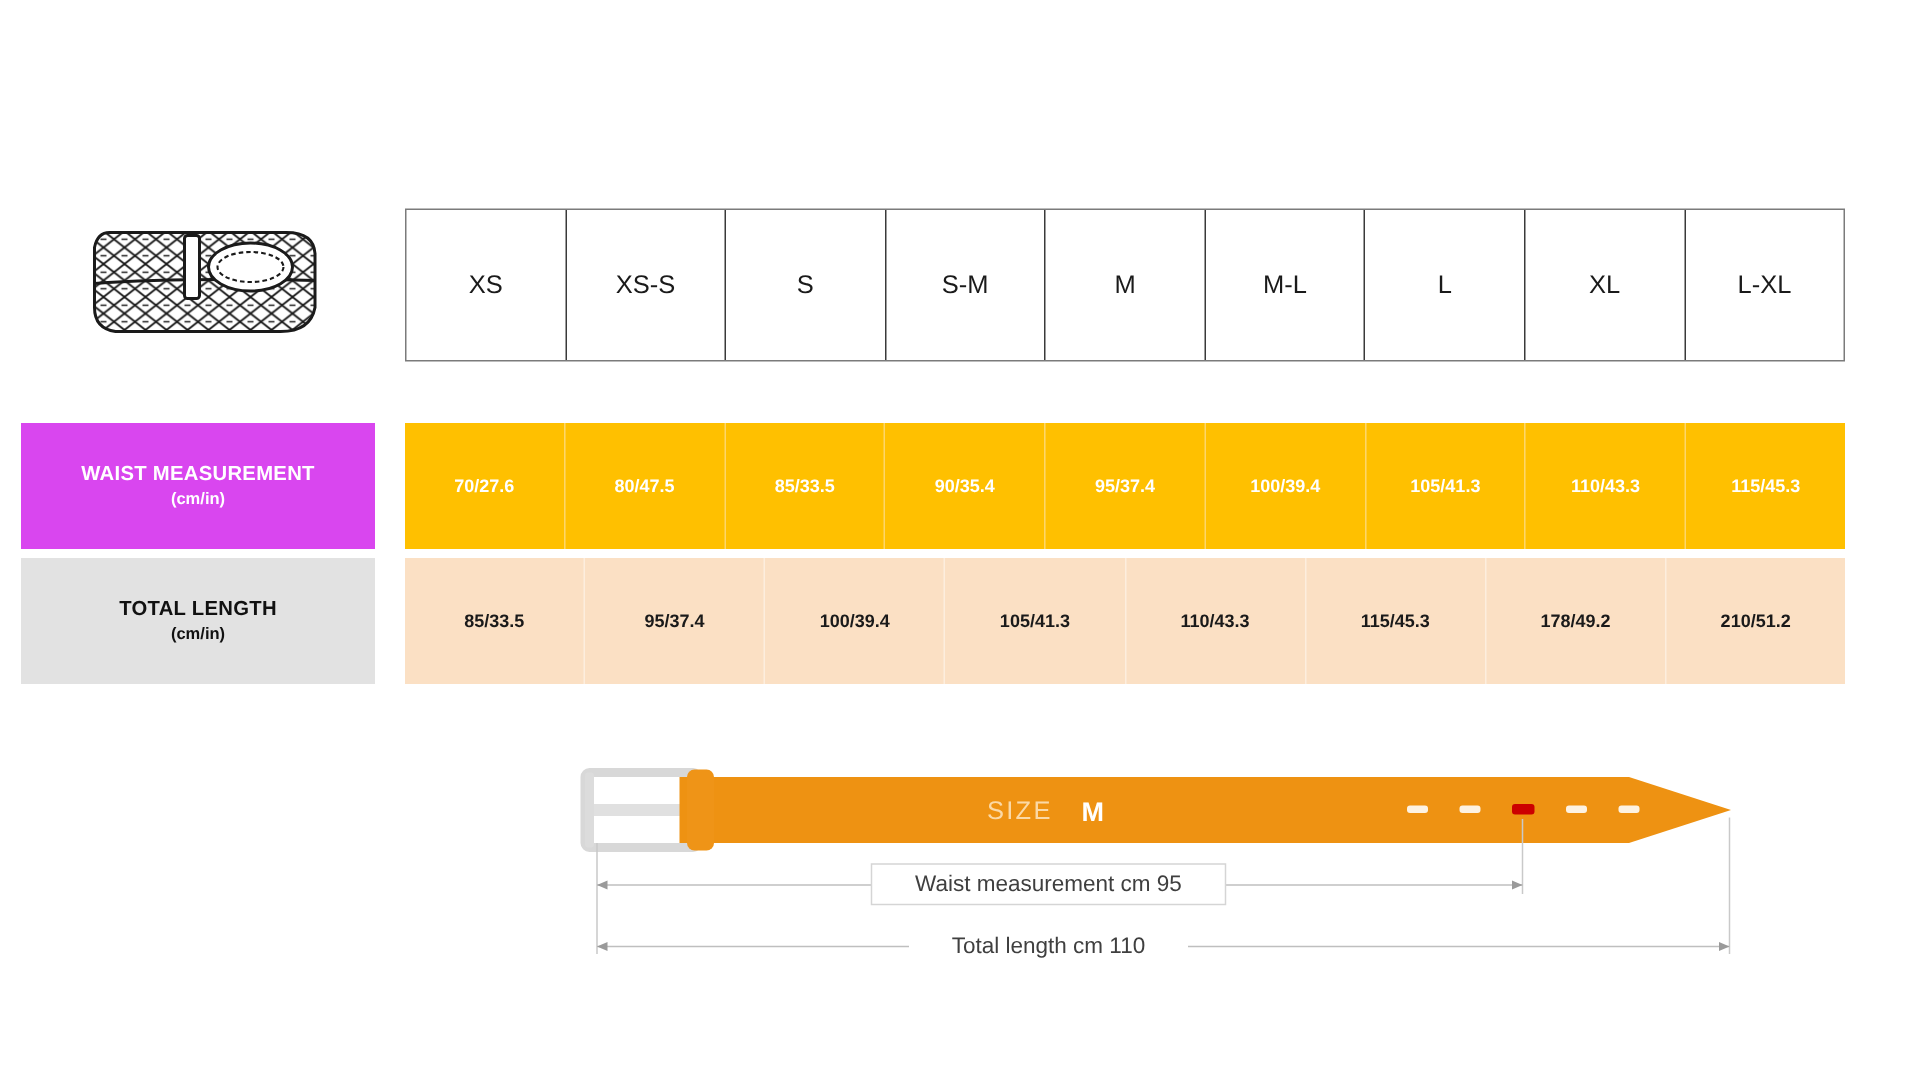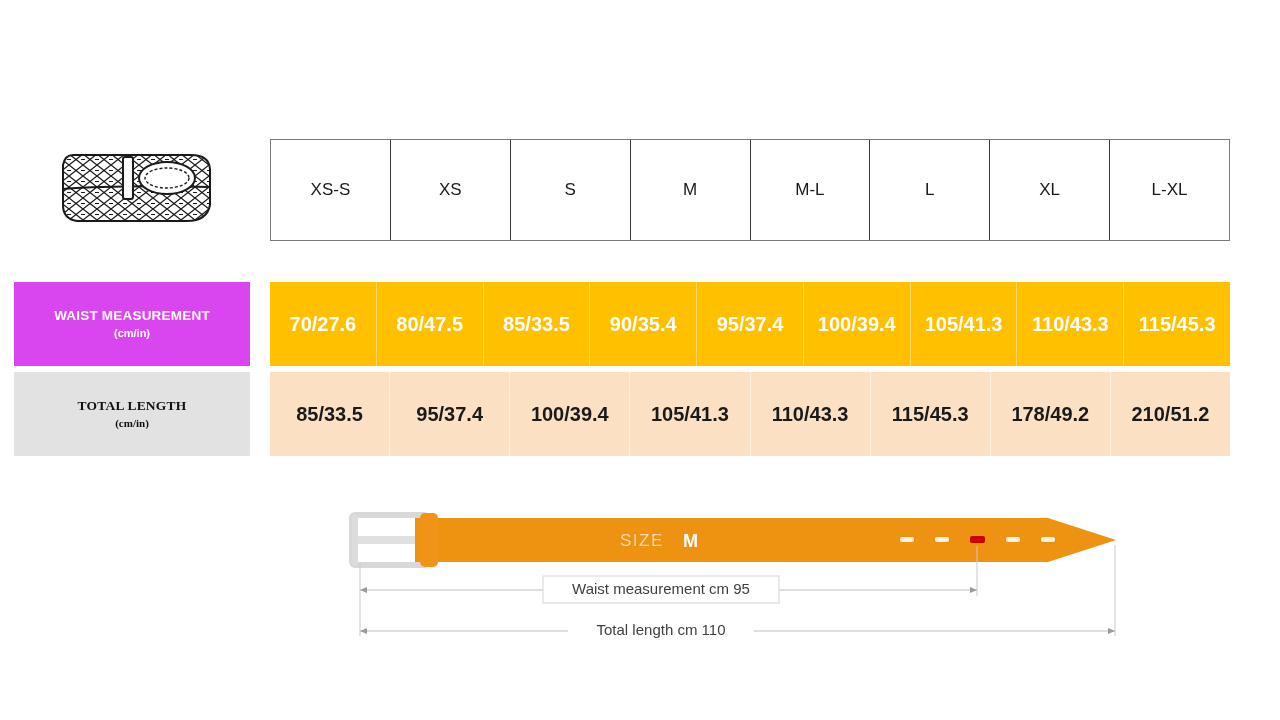--- a/index.html
+++ b/index.html
@@ -47,47 +47,47 @@
     width:236px; margin-left:14px;
     display:flex; flex-direction:column;
     align-items:center; justify-content:center;
     box-sizing:border-box;
     text-align:center; line-height:1.35;
   }
   .rowlabel .l1{font-size:13.5px;font-weight:bold;letter-spacing:.2px;}
   .rowlabel .l2{font-size:11px;font-weight:bold;}
 
   #row-waist .rowlabel{background:#d946ef;color:#ffffff;}
-  #row-length .rowlabel{background:#e2e2e2;color:#111111;font-family:Liberation Serif, serif;}
+  #row-length .rowlabel{background:#e2e2e2;color:#111111;}
 
   .cells{
     margin-left:20px;
     width:960px;
     display:flex;
   }
   .cells .vcell{
     flex:1 1 0;
     display:flex;align-items:center;justify-content:center;
-    font-size:20px;font-weight:bold;
+    font-size:12px;font-weight:bold;
     box-sizing:border-box;
   }
   #row-waist .cells .vcell{
     background:#ffc000;color:#ffffff;
     border-right:1px solid #fdd66a;
   }
   #row-waist .cells .vcell:last-child{border-right:none;}
   #row-length .cells .vcell{
     background:#fbe0c4;color:#1a1a1a;
     border-right:1px solid #fdeede;
   }
   #row-length .cells .vcell:last-child{border-right:none;}
 
   
   #belt-diagram{
-    position:absolute; left:338px; top:500px;
+    position:absolute; left:376px; top:500px;
     width:800px; height:150px;
   }
   #belt-diagram svg{display:block;}
 </style>
 </head>
 <body>
 
 <div id="belt-icon-wrap">
   <svg width="165" height="100" viewBox="0 0 165 100">
     <defs>
@@ -105,23 +105,24 @@
 
       <rect x="68" y="14" width="10" height="42" rx="2" fill="#ffffff" stroke="#1a1a1a" stroke-width="2"></rect>
 
       <ellipse cx="112" cy="35" rx="28" ry="16" fill="#ffffff" stroke="#1a1a1a" stroke-width="2"></ellipse>
       <ellipse cx="112" cy="35" rx="22" ry="10" fill="#ffffff" stroke="#1a1a1a" stroke-width="1.4" stroke-dasharray="3 2"></ellipse>
     </g>
   </svg>
 </div>
 
 <div id="size-table">
+  <div class="hcell">XS</div>
   <div class="hcell">XS-S</div>
-  <div class="hcell">XS</div>
   <div class="hcell">S</div>
+  <div class="hcell">S-M</div>
   <div class="hcell">M</div>
   <div class="hcell">M-L</div>
   <div class="hcell">L</div>
   <div class="hcell">XL</div>
   <div class="hcell">L-XL</div>
 </div>
 
 <div class="row" id="row-waist">
   <div class="rowlabel">
     <span class="l1">WAIST MEASUREMENT</span>

